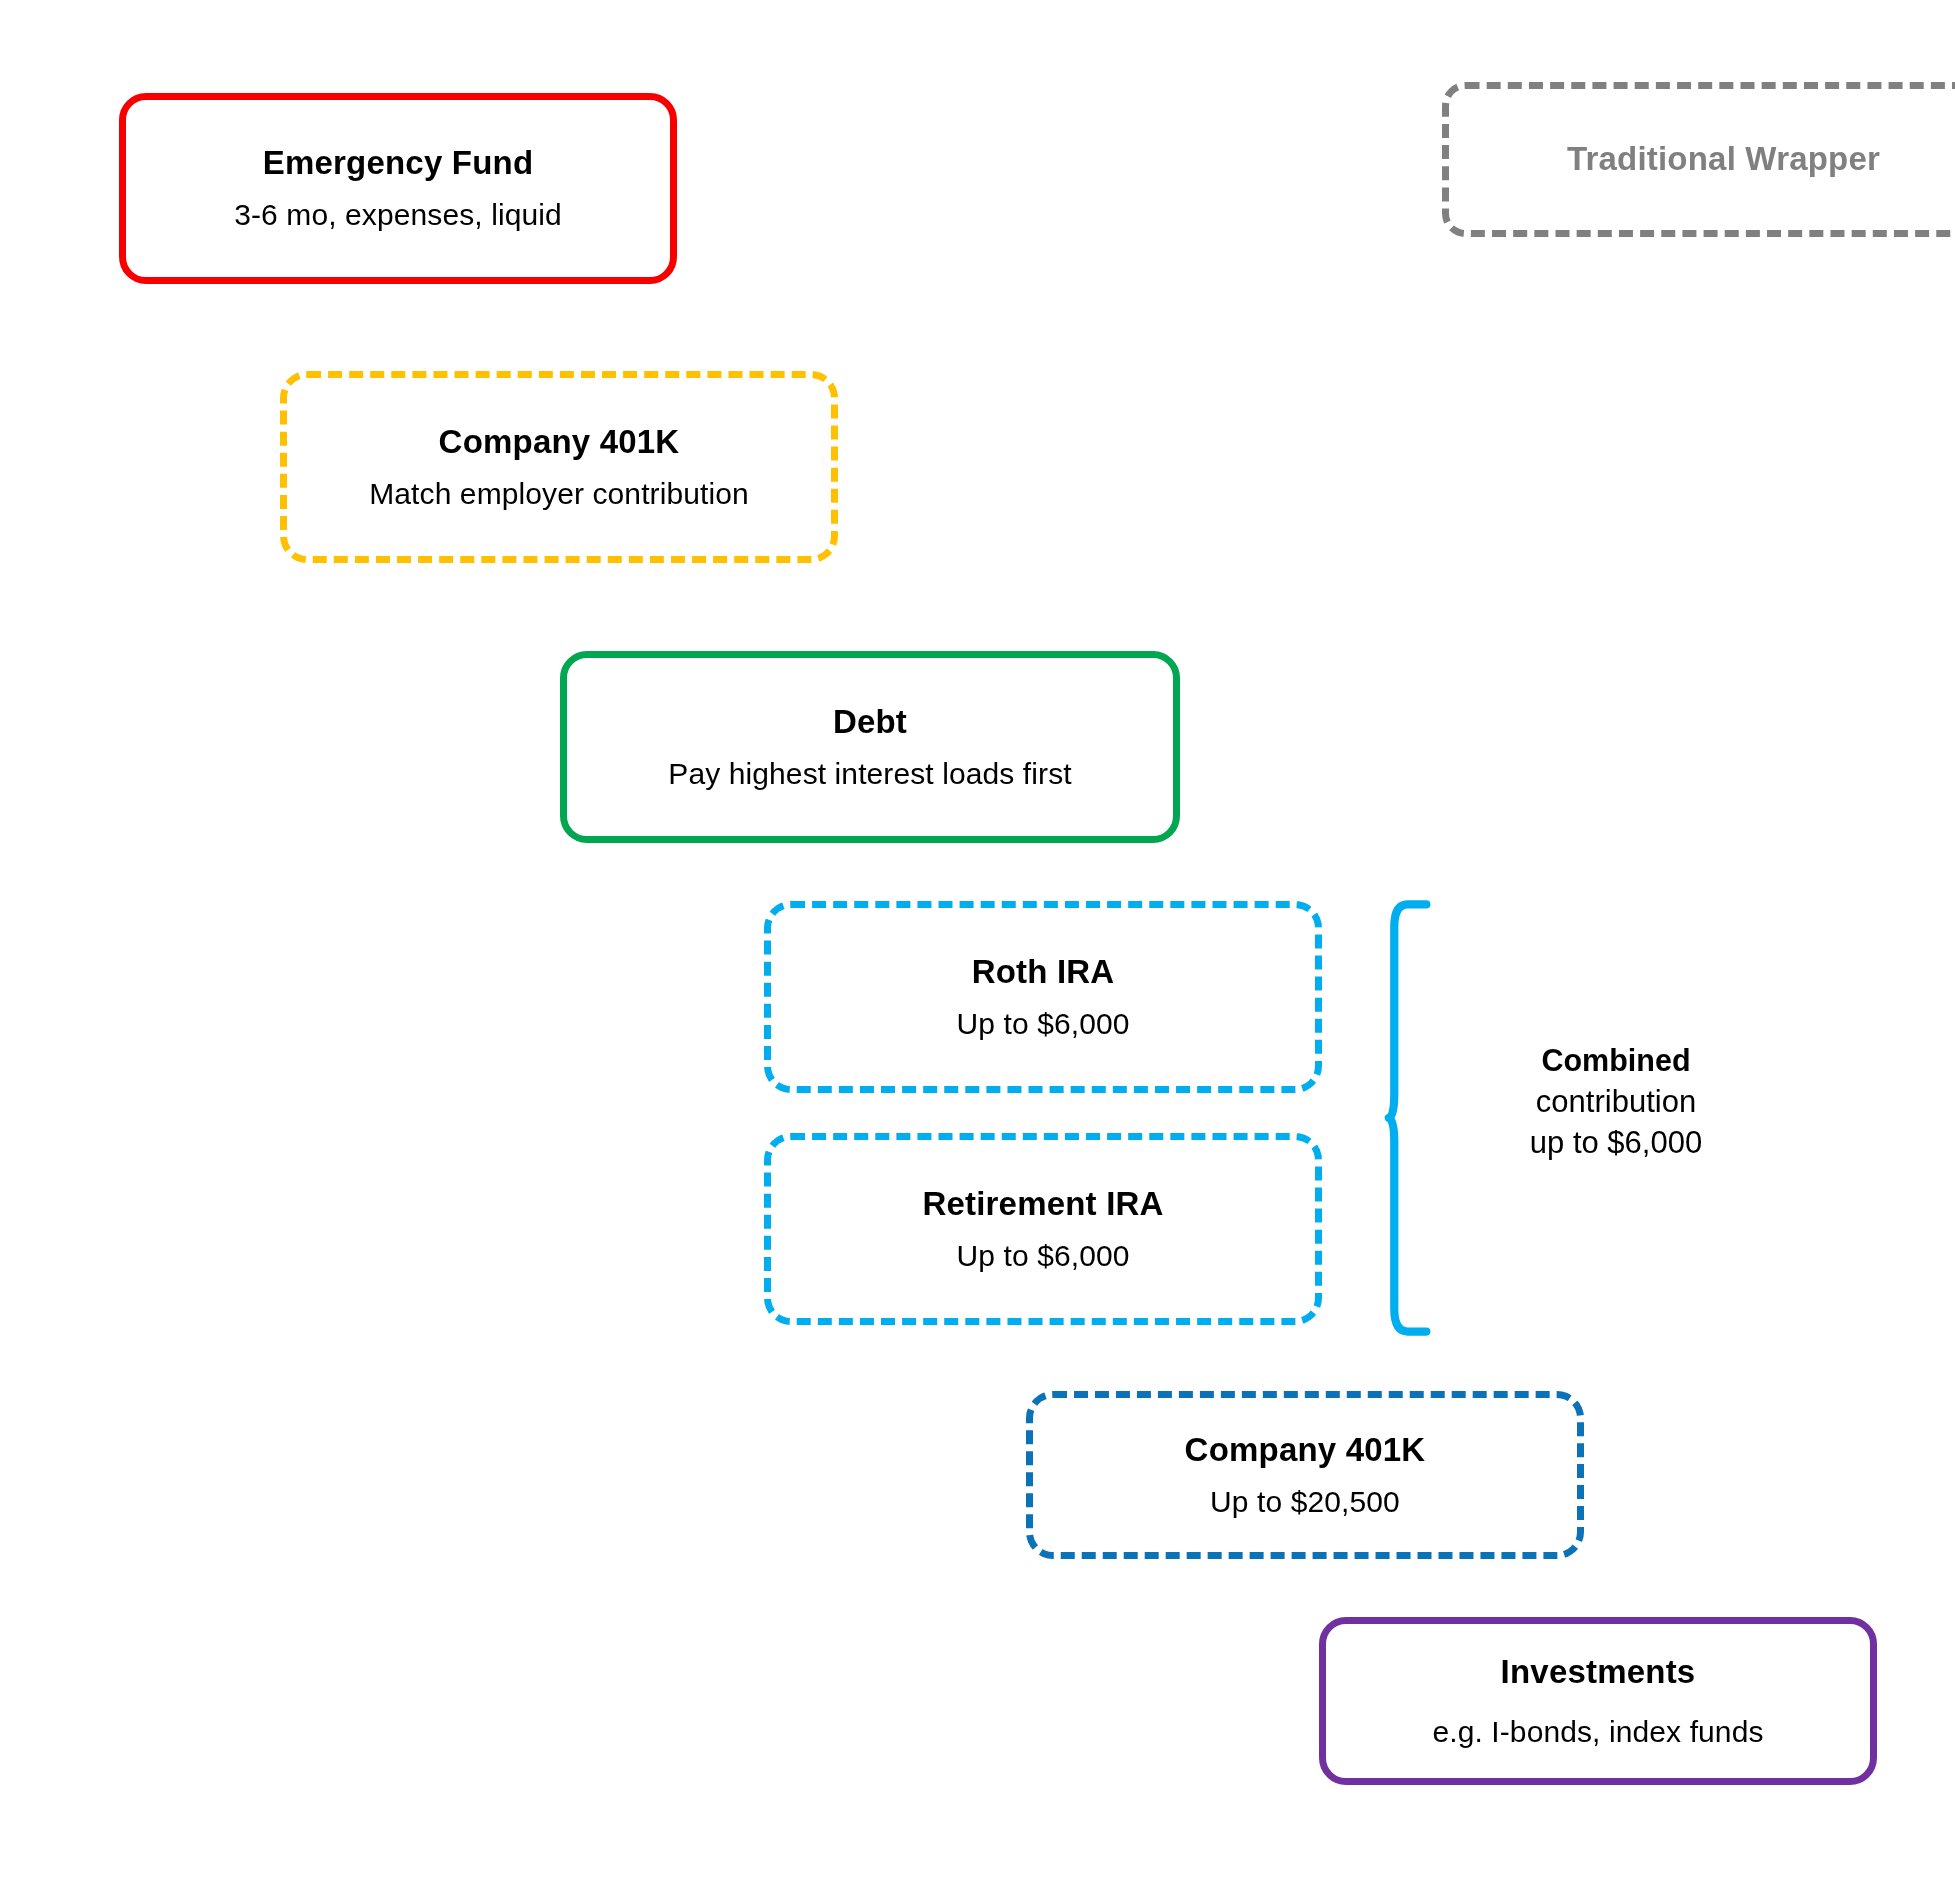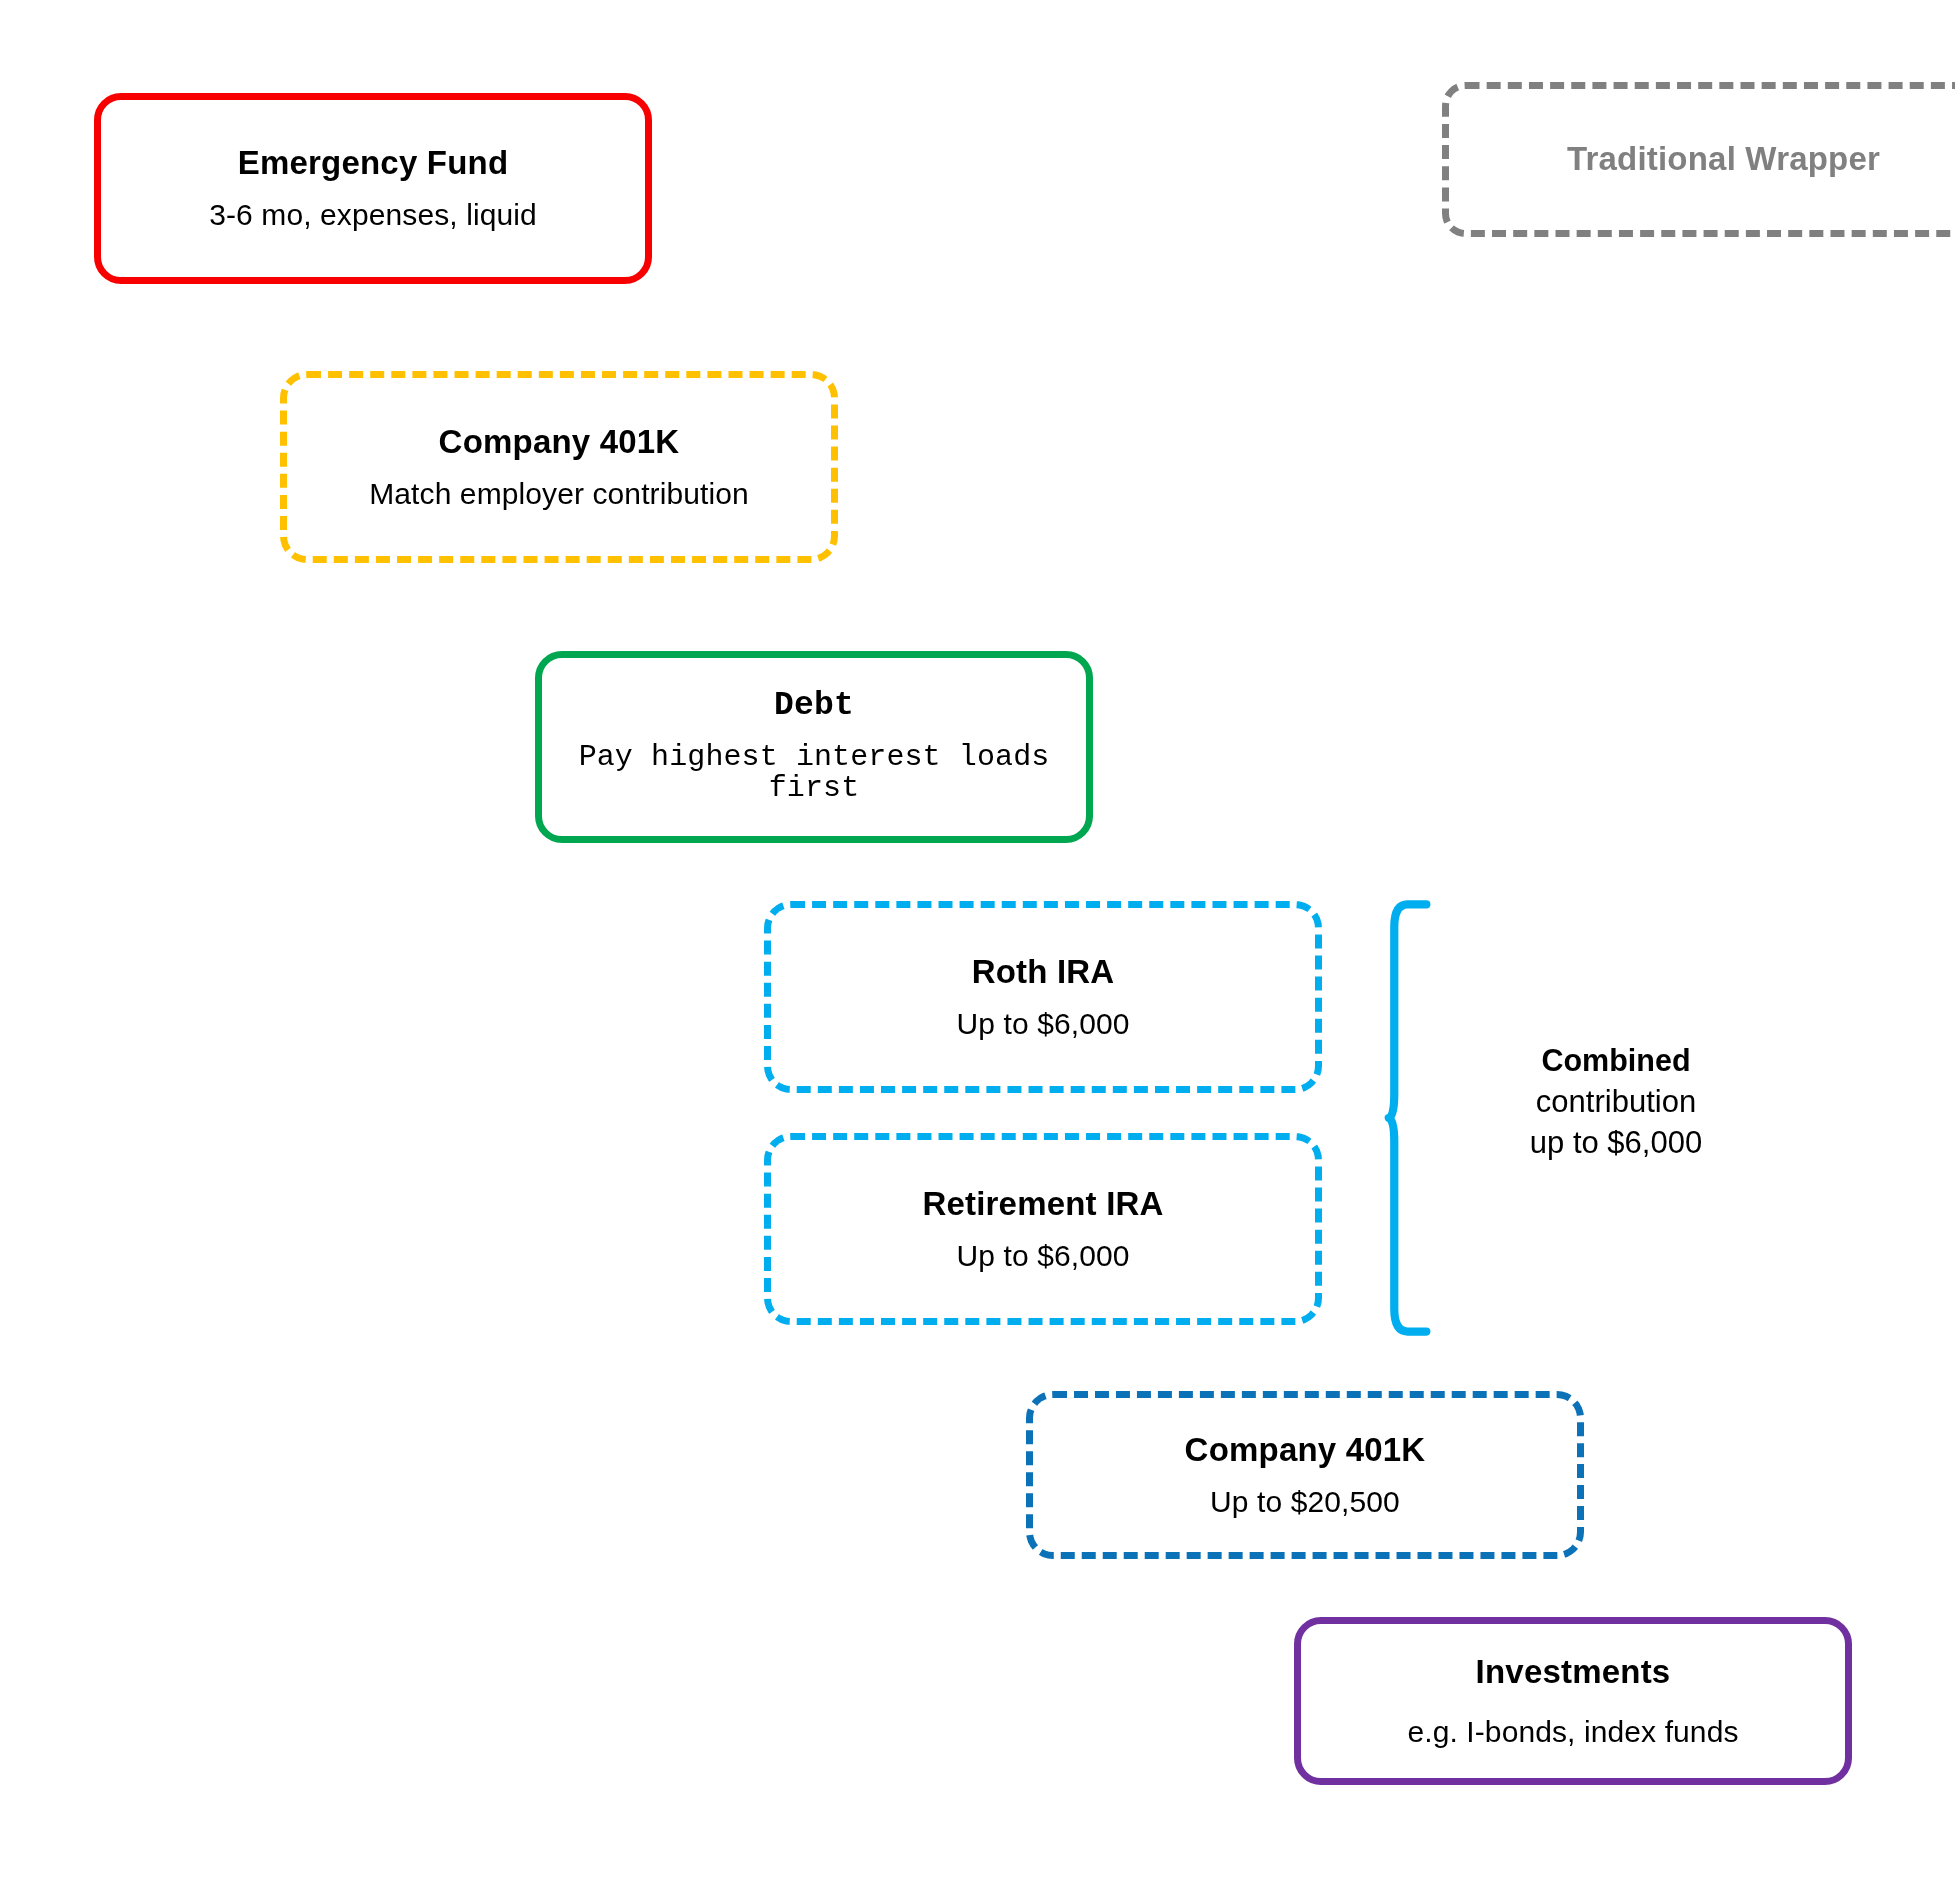--- a/index.html
+++ b/index.html
@@ -36,41 +36,41 @@
     letter-spacing: 0.2px;
   }
   .node .subtitle {
     font-weight: normal;
     font-size: 30px;
     line-height: 1.05;
     color: #000000;
     margin-top: 18px;
     letter-spacing: 0.1px;
   }
-  .node.solid { border-style: solid; }
+  .node.solid { border-style: solid; margin-left: 25px; }
   .node.dashed { border-style: dashed; }
 
   
   #n-emergency-fund {
     left: 94px; top: 93px; width: 558px; height: 191px;
     border-width: 7.4px; border-color: #f90000;
   }
   #n-retirement-wrapper {
     left: 1442px; top: 82px; width: 563px; height: 155px;
     border-width: 7.4px; border-color: #808080;
     border-radius: 23.5px;
   }
   #n-retirement-wrapper .title { color: #808080; }
   #n-company-401k-match {
     left: 280px; top: 371px; width: 558px; height: 192px;
     border-width: 7.4px; border-color: #ffc000;
   }
   #n-debt {
-    left: 535px; top: 651px; width: 558px; height: 192px;
-    border-width: 7.4px; border-color: #00a650; font-family: Liberation Mono, monospace;
+    left: 535px; top: 651px; width: 620px; height: 192px;
+    border-width: 7.4px; border-color: #00a650;
   }
   #n-roth-ira {
     left: 764px; top: 901px; width: 558px; height: 192px;
     border-width: 7.4px; border-color: #00aeef;
   }
   #n-traditional-ira {
     left: 764px; top: 1133px; width: 558px; height: 192px;
     border-width: 7.4px; border-color: #00aeef;
   }
   #n-company-401k-limit {

